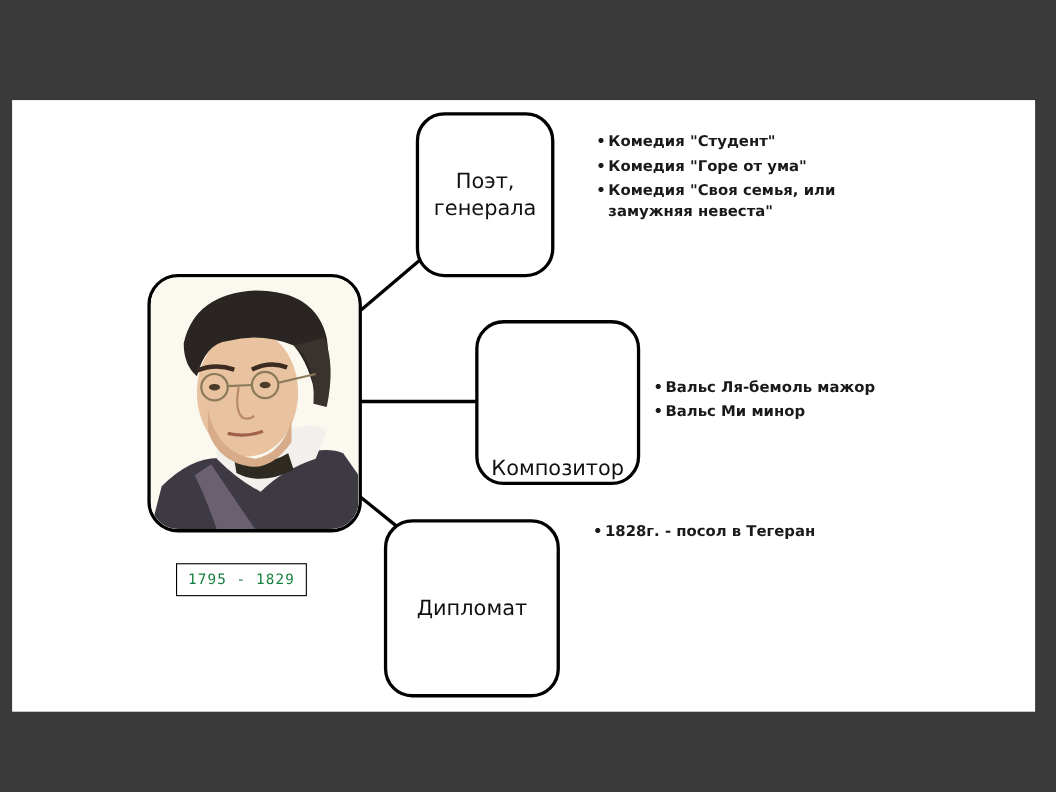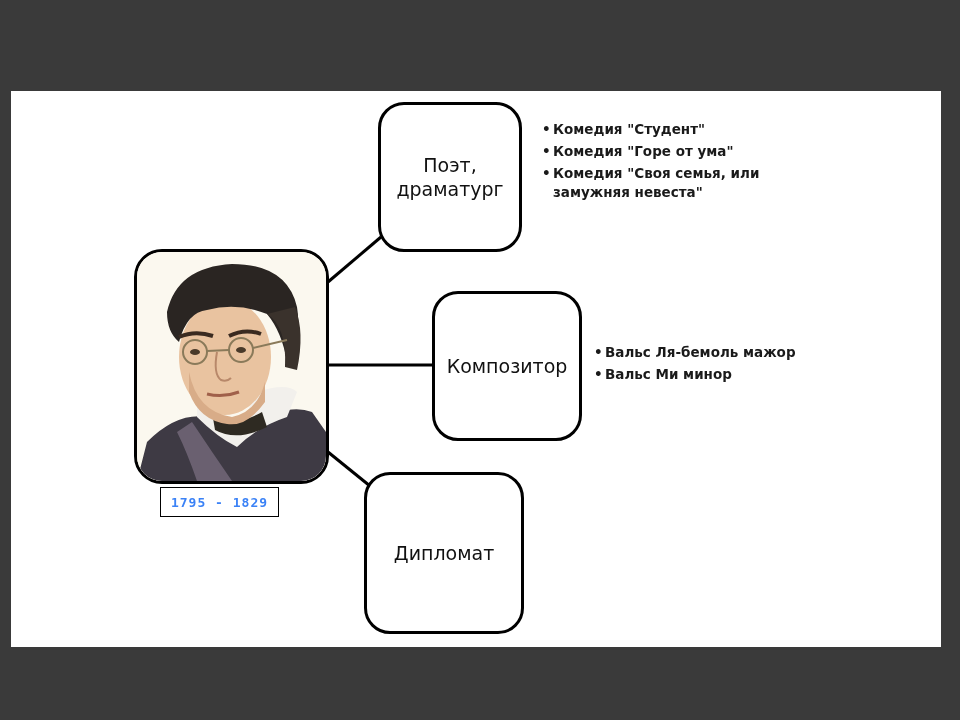--- a/index.html
+++ b/index.html
@@ -40,31 +40,31 @@
       width: 195px; height: 235px;
       box-sizing: border-box;
       border: 3px solid #000;
       border-radius: 28px;
       background: #fbf8ef;
       overflow: hidden;
     }
     .portrait svg { display: block; }
     .dates {
       position: absolute;
-      left: 160px; top: 487px;
+      left: 160px; top: 512px;
       width: 119px; height: 30px;
       box-sizing: border-box;
       border: 1px solid #000;
       background: #fff;
       display: flex; align-items: center; justify-content: center;
       font-family: "DejaVu Sans Mono", monospace;
-      font-weight: bold;
+      font-weight: normal;
       font-size: 13px;
       letter-spacing: 1px;
-      color: #3b82f6;
+      color: #15803d;
     }
     .bullets {
       position: absolute;
       margin: 0; padding: 0;
       list-style: none;
       font-family: "DejaVu Sans", sans-serif;
       font-weight: bold;
       font-size: 13.5px;
       line-height: 19px;
       color: #1a1a1a;
@@ -117,40 +117,41 @@
     <ellipse cx="58" cy="100" rx="5" ry="3" fill="#4a3a2a"></ellipse>
     <ellipse cx="104" cy="98" rx="5" ry="3" fill="#4a3a2a"></ellipse>
 
     <path d="M80 100 Q76 122 84 128 Q90 130 94 126" stroke="#b8886a" stroke-width="2" fill="none"></path>
     <path d="M70 142 Q86 146 102 140" stroke="#a0604a" stroke-width="3" fill="none"></path>
   </svg>
 </div>
 
 <div class="dates">1795 - 1829</div>
 
-<div class="node" style="left:378px; top:102px; width:144px; height:150px;">
+<div class="node" style="left:378px; top:102px; width:126px; height:150px;">
   <div>
     <div>Поэт,</div>
-    <div>драматург</div>
+    <div>генерала</div>
   </div>
 </div>
 
-<div class="node" style="left:432px; top:291px; width:150px; height:150px;">
+<div class="node" style="left:432px; top:291px; width:150px; height:150px;align-items:flex-end;">
   <div>Композитор</div>
 </div>
 
-<div class="node" style="left:364px; top:472px; width:160px; height:162px;">
+<div class="node" style="left:349px; top:472px; width:160px; height:162px;">
   <div>Дипломат</div>
 </div>
 
 <ul class="bullets" style="left:542px; top:120px; width:230px;">
   <li>Комедия "Студент"</li>
   <li>Комедия "Горе от ума"</li>
   <li style="width:210px;">Комедия "Своя семья, или замужняя невеста"</li>
 </ul>
 
 <ul class="bullets" style="left:594px; top:343px; width:240px;">
   <li>Вальс Ля-бемоль мажор</li>
   <li>Вальс Ми минор</li>
 </ul>
 
 <ul class="bullets" style="left:539px; top:474px; width:240px;">
+  <li>1828г. - посол в Тегеран</li>
 </ul>
 
 </body></html>

